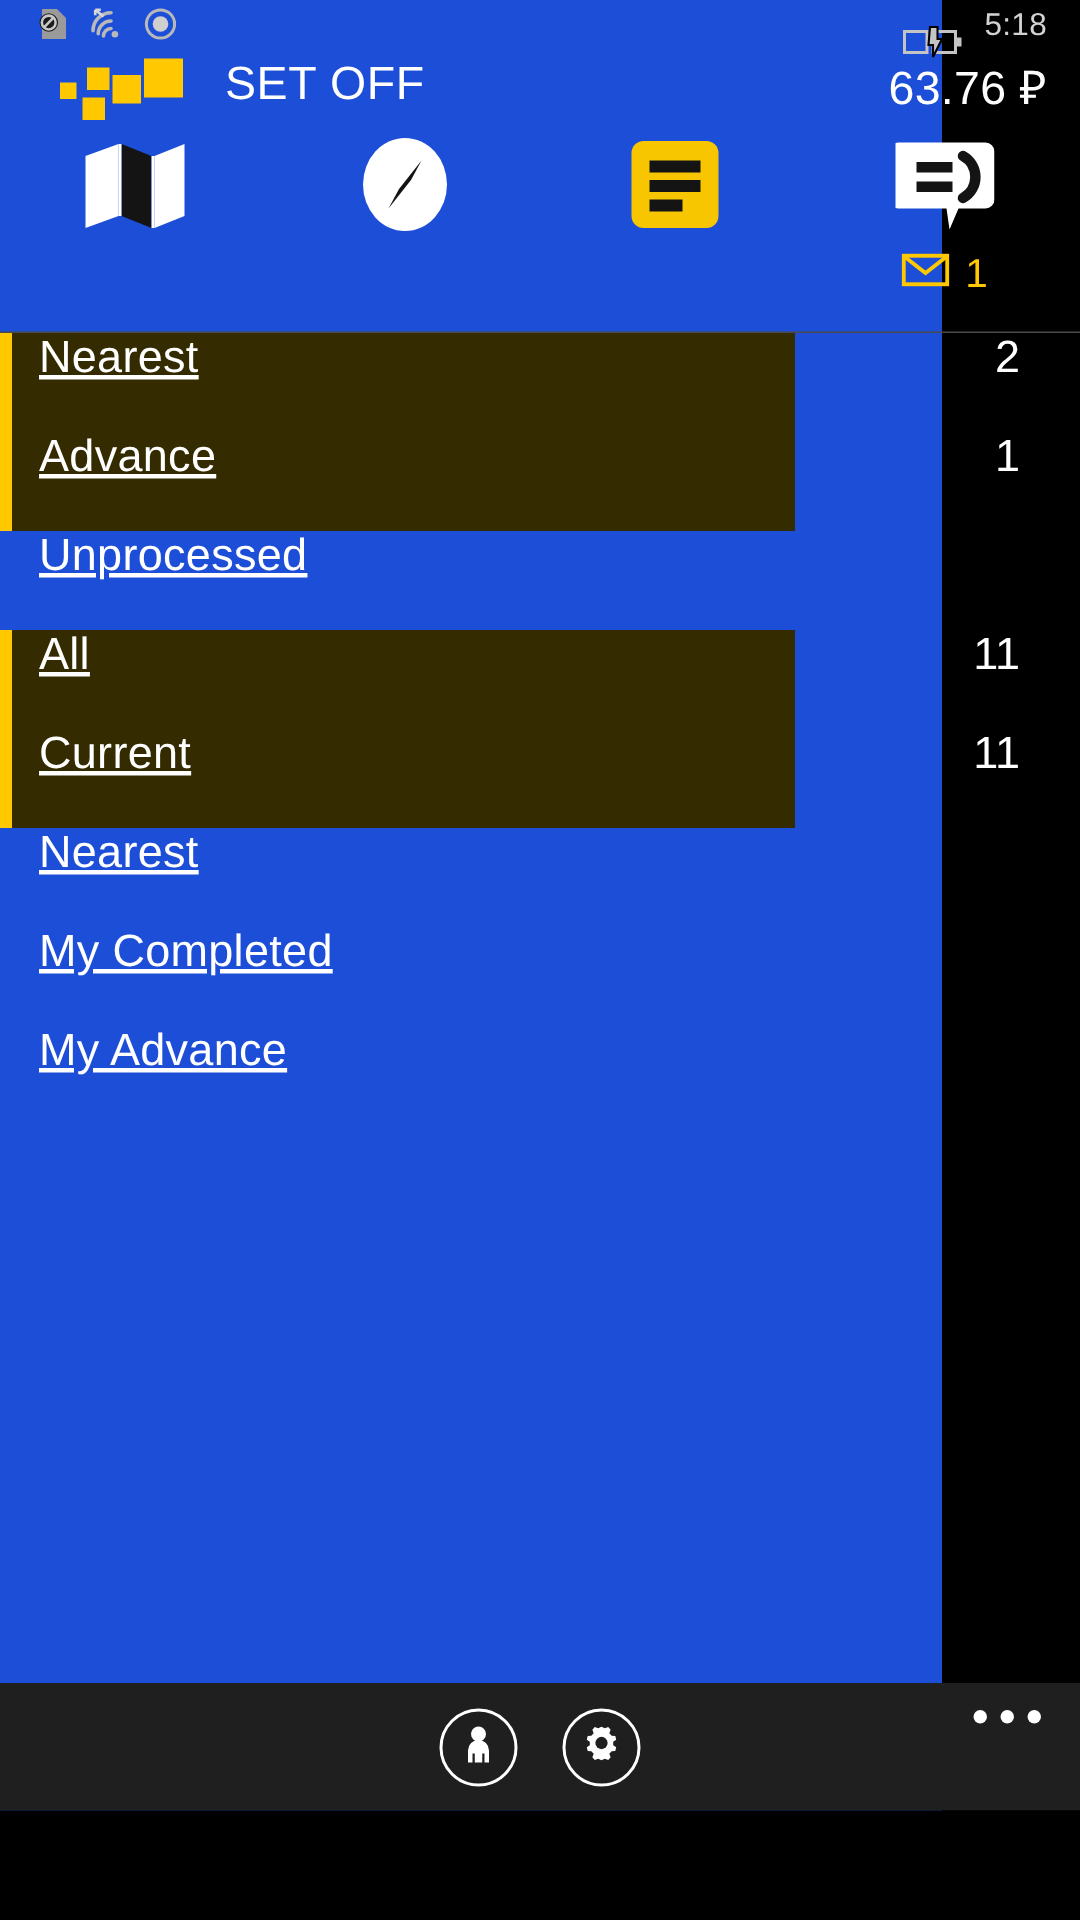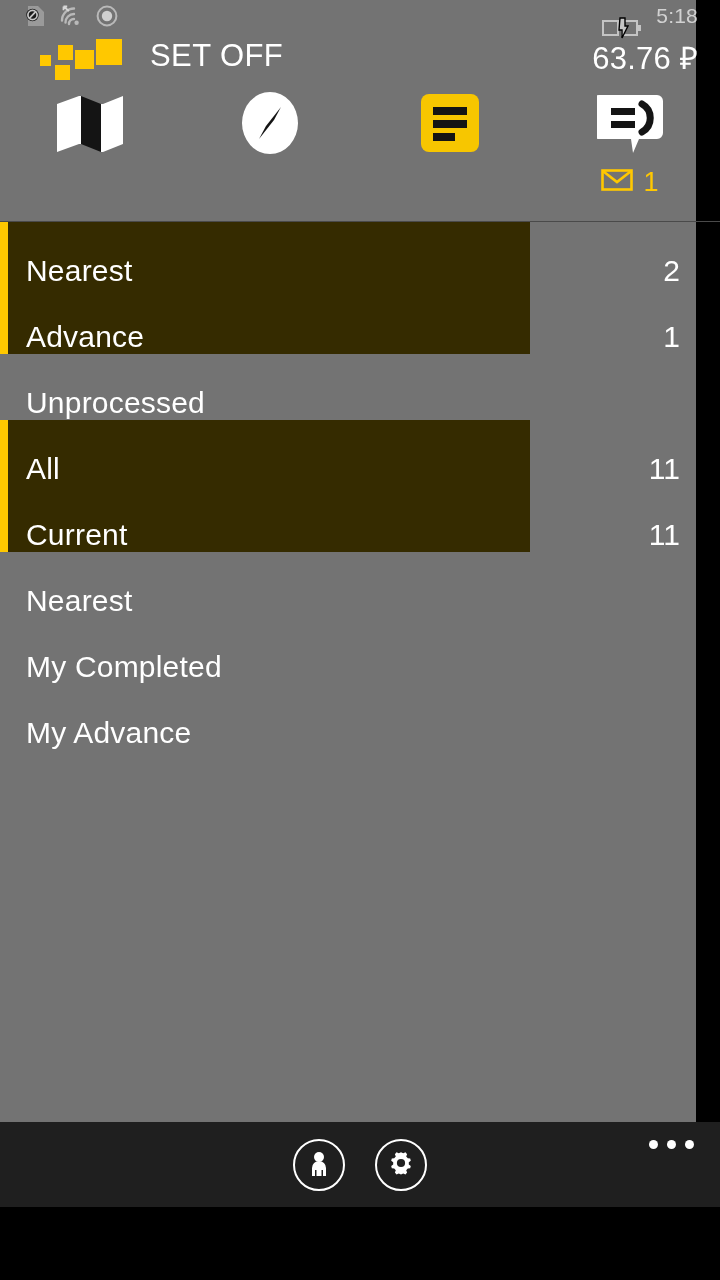--- a/index.html
+++ b/index.html
@@ -7,23 +7,23 @@
   html, body {
     width: 720px;
     height: 1280px;
     background: #000000;
     font-family: "Liberation Sans", sans-serif;
     overflow: hidden;
   }
 
   #screen {
     position: relative;
-    width: 696px;
+    width: 628px;
     height: 1280px;
-    background: #737373;
+    background: #1d4ed8;
     color: #ffffff;
   }
 
   
   #status-bar {
     position: absolute;
     top: 0; left: 0;
     width: 720px;
     height: 36px;
   }
@@ -154,22 +154,23 @@
     position: absolute;
     left: 0; top: 0;
     width: 8px;
     height: 100%;
     background: #ffc800;
   }
   .row {
     position: relative;
     height: 66px;
     display: flex;
-    align-items: flex-end;
-    width: 720px;
+    align-items: flex-start;
+    width: 720px;
+    text-decoration: underline;
   }
   .row-label {
     position: relative;
     margin-left: 26px;
     font-size: 30px;
     font-weight: 300;
     color: #ffffff;
     letter-spacing: 0.2px;
     z-index: 2;
   }

